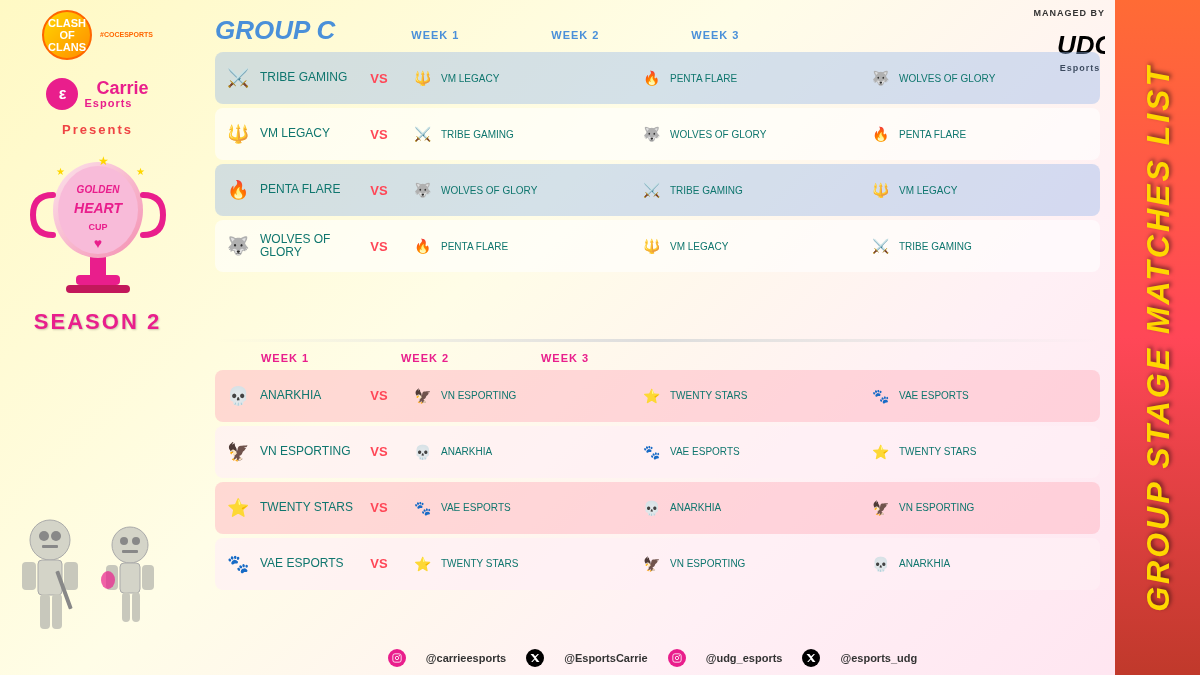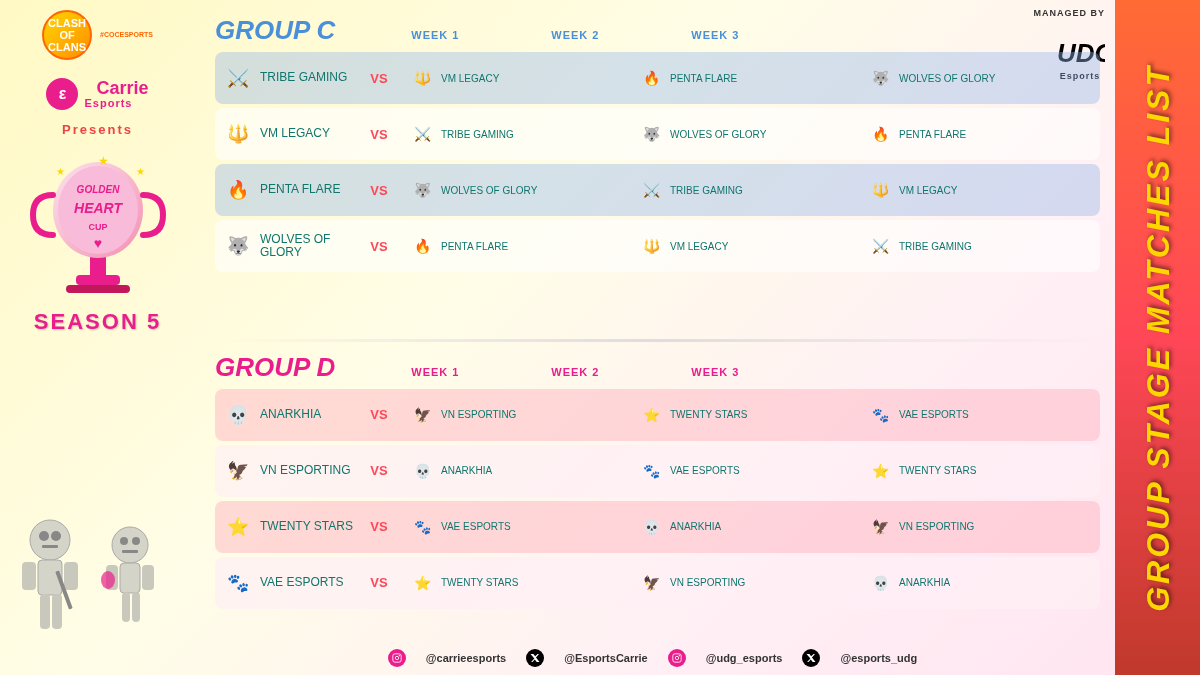--- a/index.html
+++ b/index.html
@@ -159,21 +159,21 @@
       font-style: italic;
     }
 
     .managed-by {
       position: absolute;
       top: 8px;
       right: 95px;
       display: flex;
       flex-direction: column;
       align-items: flex-end;
-      gap: 18px;
+      gap: 10px;
     }
 
     .managed-label {
       font-size: 9px;
       color: #333;
       font-weight: 700;
       letter-spacing: 1px;
     }
 
     .udg-logo {
@@ -425,21 +425,21 @@
       <text x="118" y="30" font-size="10" fill="#ffd700">★</text>
       <defs>
         <linearGradient id="trophyGrad" x1="0%" y1="0%" x2="100%" y2="100%">
           <stop offset="0%" style="stop-color:#fce4ec"></stop>
           <stop offset="100%" style="stop-color:#f48fb1"></stop>
         </linearGradient>
       </defs>
     </svg>
   </div>
 
-  <div class="season-text">SEASON 5</div>
+  <div class="season-text">SEASON 2</div>
 
   <div class="skeleton-area">
     <svg width="180" height="160" viewBox="0 0 180 160">
 
       <circle cx="50" cy="25" r="20" fill="#d4d4c8" stroke="#aaa" stroke-width="1"></circle>
       <circle cx="44" cy="21" r="5" fill="#888"></circle>
       <circle cx="56" cy="21" r="5" fill="#888"></circle>
       <rect x="42" y="30" width="16" height="3" rx="1" fill="#888"></rect>
       <rect x="38" y="45" width="24" height="35" rx="4" fill="#d4d4c8" stroke="#aaa"></rect>
       <rect x="22" y="47" width="14" height="28" rx="4" fill="#c8c8bc"></rect>
@@ -583,21 +583,20 @@
           </div>
         </div>
       </div>
     </div>
   </div>
 
   <div class="section-divider"></div>
 
   <div class="group-section">
     <div class="group-header">
-      <div class="group-title pink">GROUP D</div>
       <div class="week-headers">
         <div style="width:140px;text-align:center;" class="week-label pink">WEEK 1</div>
         <div style="width:140px;text-align:center;" class="week-label pink">WEEK 2</div>
         <div style="width:140px;text-align:center;" class="week-label pink">WEEK 3</div>
       </div>
     </div>
 
     <div class="schedule-grid">
 
       <div class="schedule-row pink-row">

